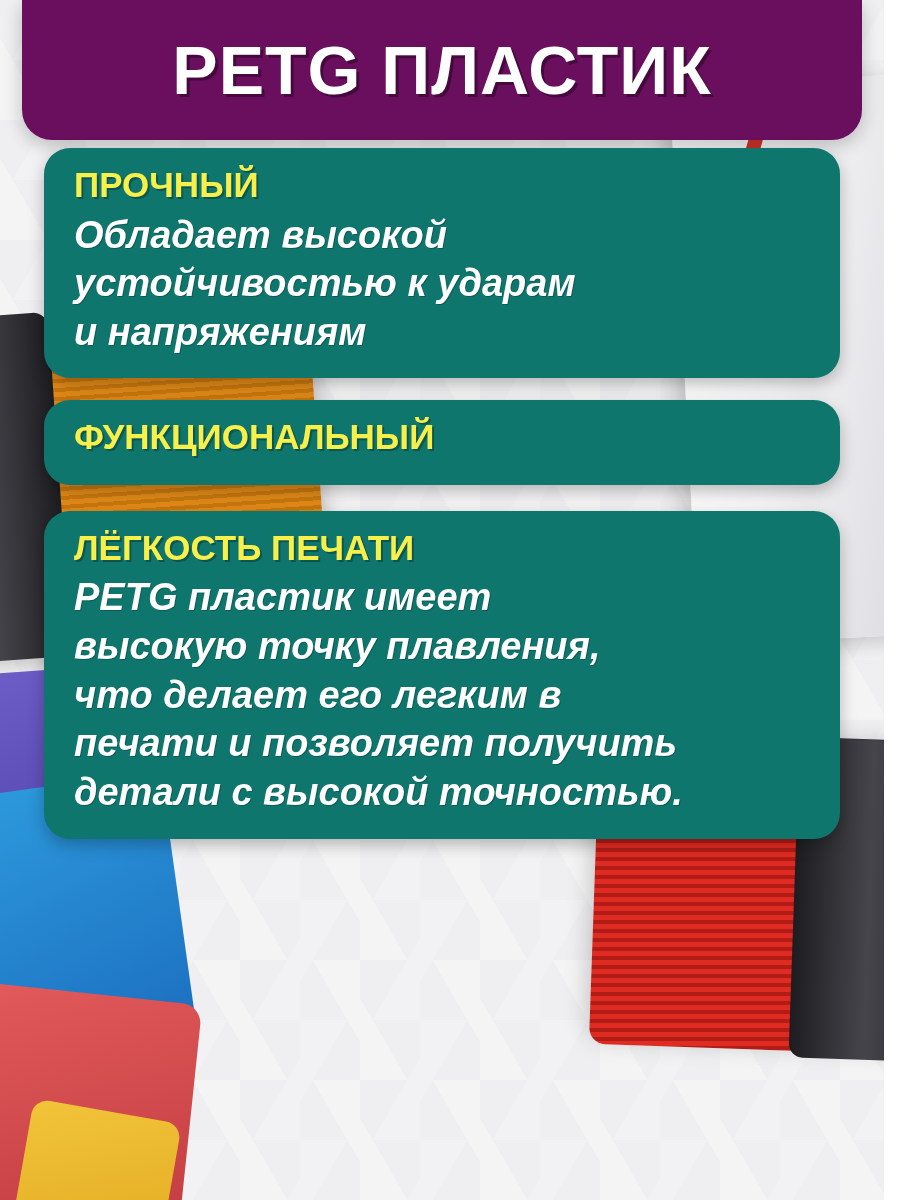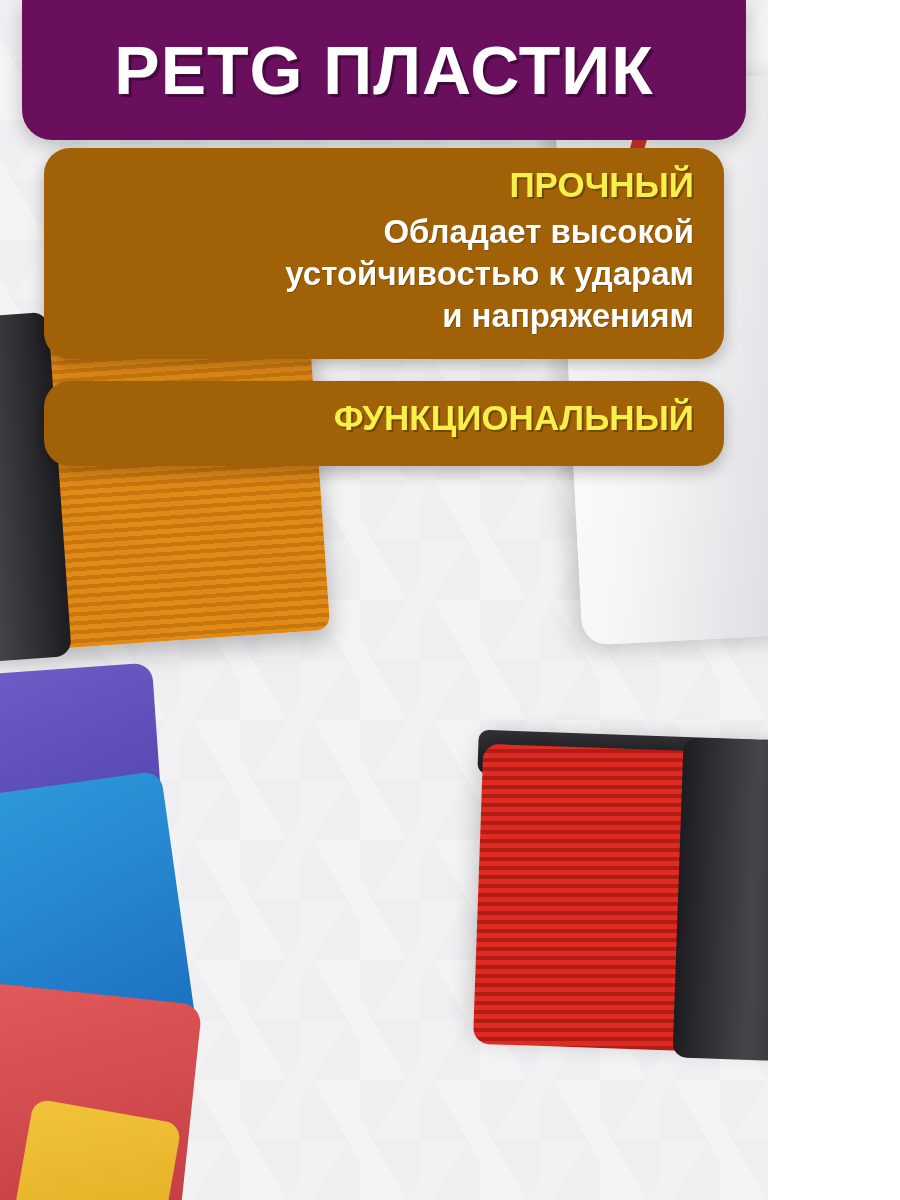--- a/index.html
+++ b/index.html
@@ -9,25 +9,24 @@
   body {
     width: 900px;
     height: 1200px;
     font-family: "Liberation Sans", sans-serif;
     background: #ffffff;
     overflow: hidden;
   }
 
   .poster {
     position: relative;
-    width: 768px;
+    width: 884px;
     height: 1200px;
     overflow: hidden;
     background: #f2f2f2;
-    text-align: right;
   }
 
   
   .bg {
     position: absolute;
     inset: 0;
     background: #efeff1;
   }
   .bg-pattern {
     position: absolute;
@@ -212,40 +211,41 @@
     position: absolute;
     top: 140px;
     left: 44px;
     right: 44px;
     bottom: 10px;
     display: flex;
     flex-direction: column;
     gap: 14px;
   }
   .card {
-    background: #a16207;
+    background: #0f766e;
     border-radius: 26px;
     padding: 18px 30px 22px 30px;
     box-shadow: 0 6px 16px rgba(0,0,0,.25);
   }
   .card-title {
     color: #f7f04a;
     font-size: 35px;
     font-weight: bold;
     line-height: 1.1;
     margin-bottom: 6px;
     text-shadow: 2px 2px 0 rgba(0,0,0,0.28);
   }
   .card-text {
     color: #ffffff;
-    font-size: 33px;
+    font-size: 38px;
     font-weight: bold;
     line-height: 1.28;
     white-space: pre-line;
     text-shadow: 1px 1px 0 rgba(0,0,0,0.22);
+    font-style: italic;
   }
   .card-1 { margin-top: 8px; }
   .card-2 { margin-top: 8px; }
   .card-3 { margin-top: 12px; }
 </style>
 </head>
 <body>
 
 <div class="poster">
 
@@ -280,15 +280,23 @@
       <div class="card-title">ПРОЧНЫЙ</div>
       <div class="card-text">Обладает высокой
 устойчивостью к ударам
 и напряжениям</div>
     </div>
 
     <div class="card card-2">
       <div class="card-title">ФУНКЦИОНАЛЬНЫЙ</div>
     </div>
 
+    <div class="card card-3">
+      <div class="card-title">ЛЁГКОСТЬ ПЕЧАТИ</div>
+      <div class="card-text">PETG пластик имеет
+высокую точку плавления,
+что делает его легким в
+печати и позволяет получить
+детали с высокой точностью.</div>
+    </div>
 
   </div>
 </div>
 
 </body></html>

